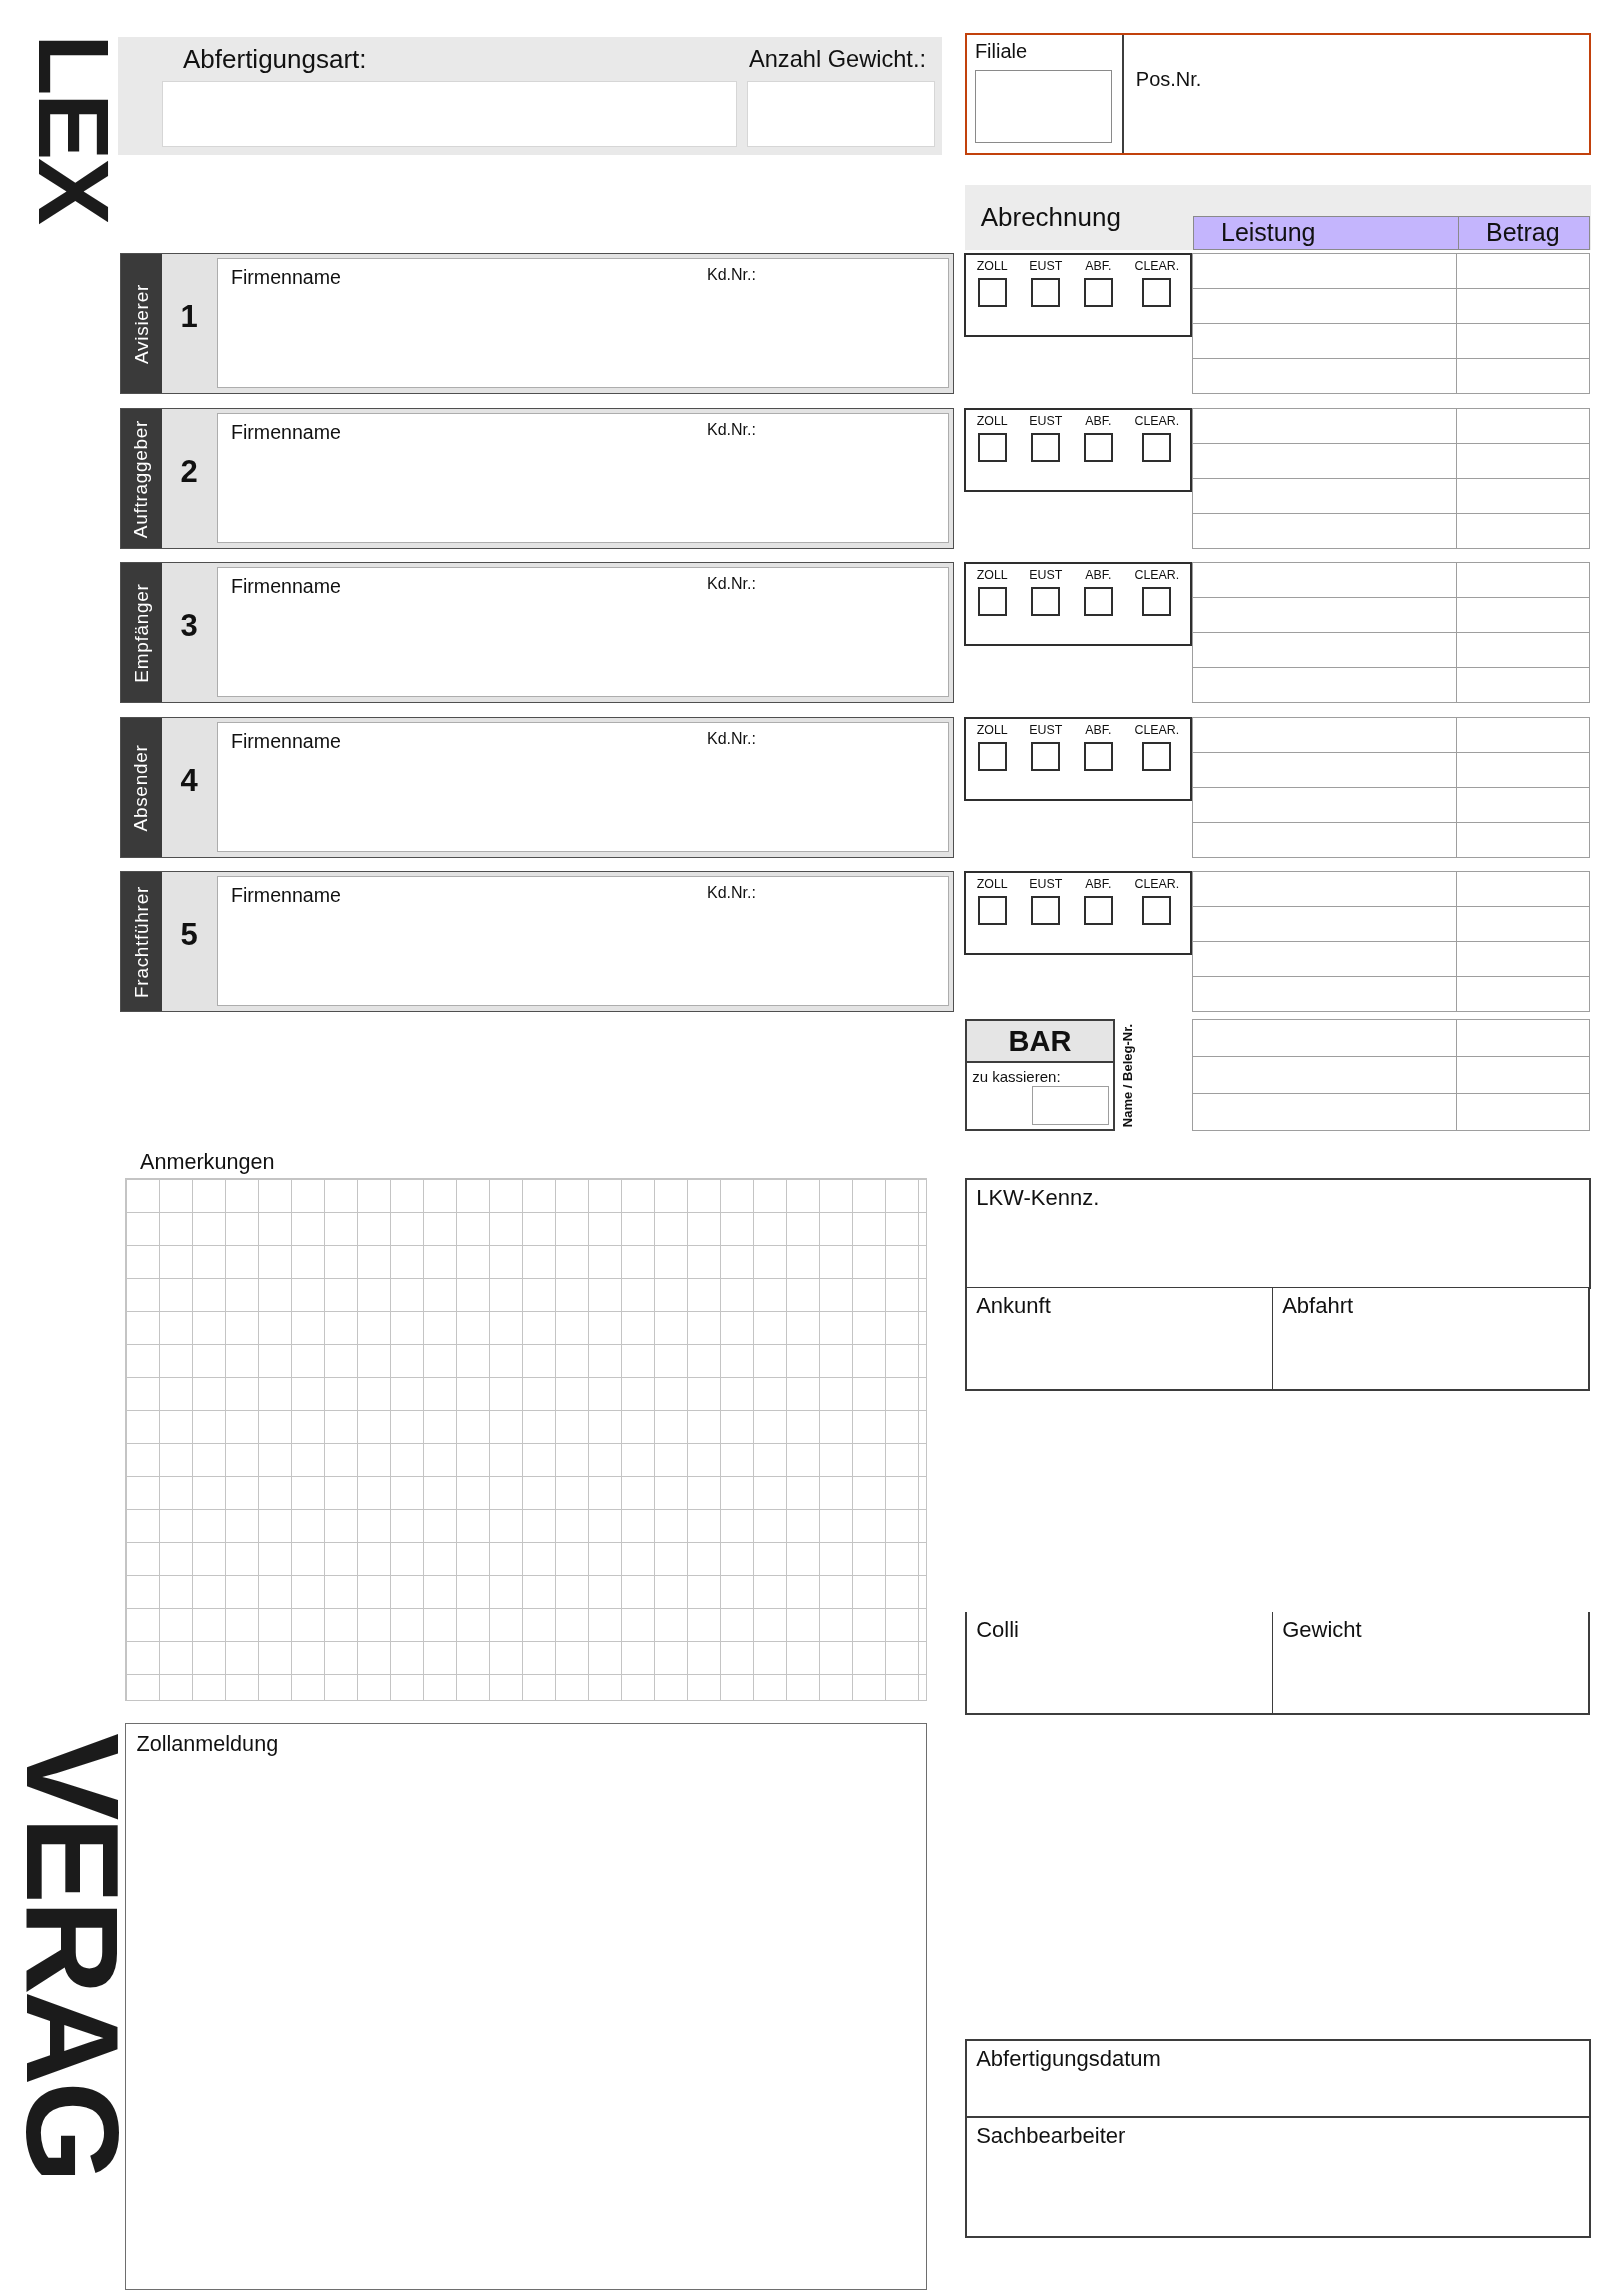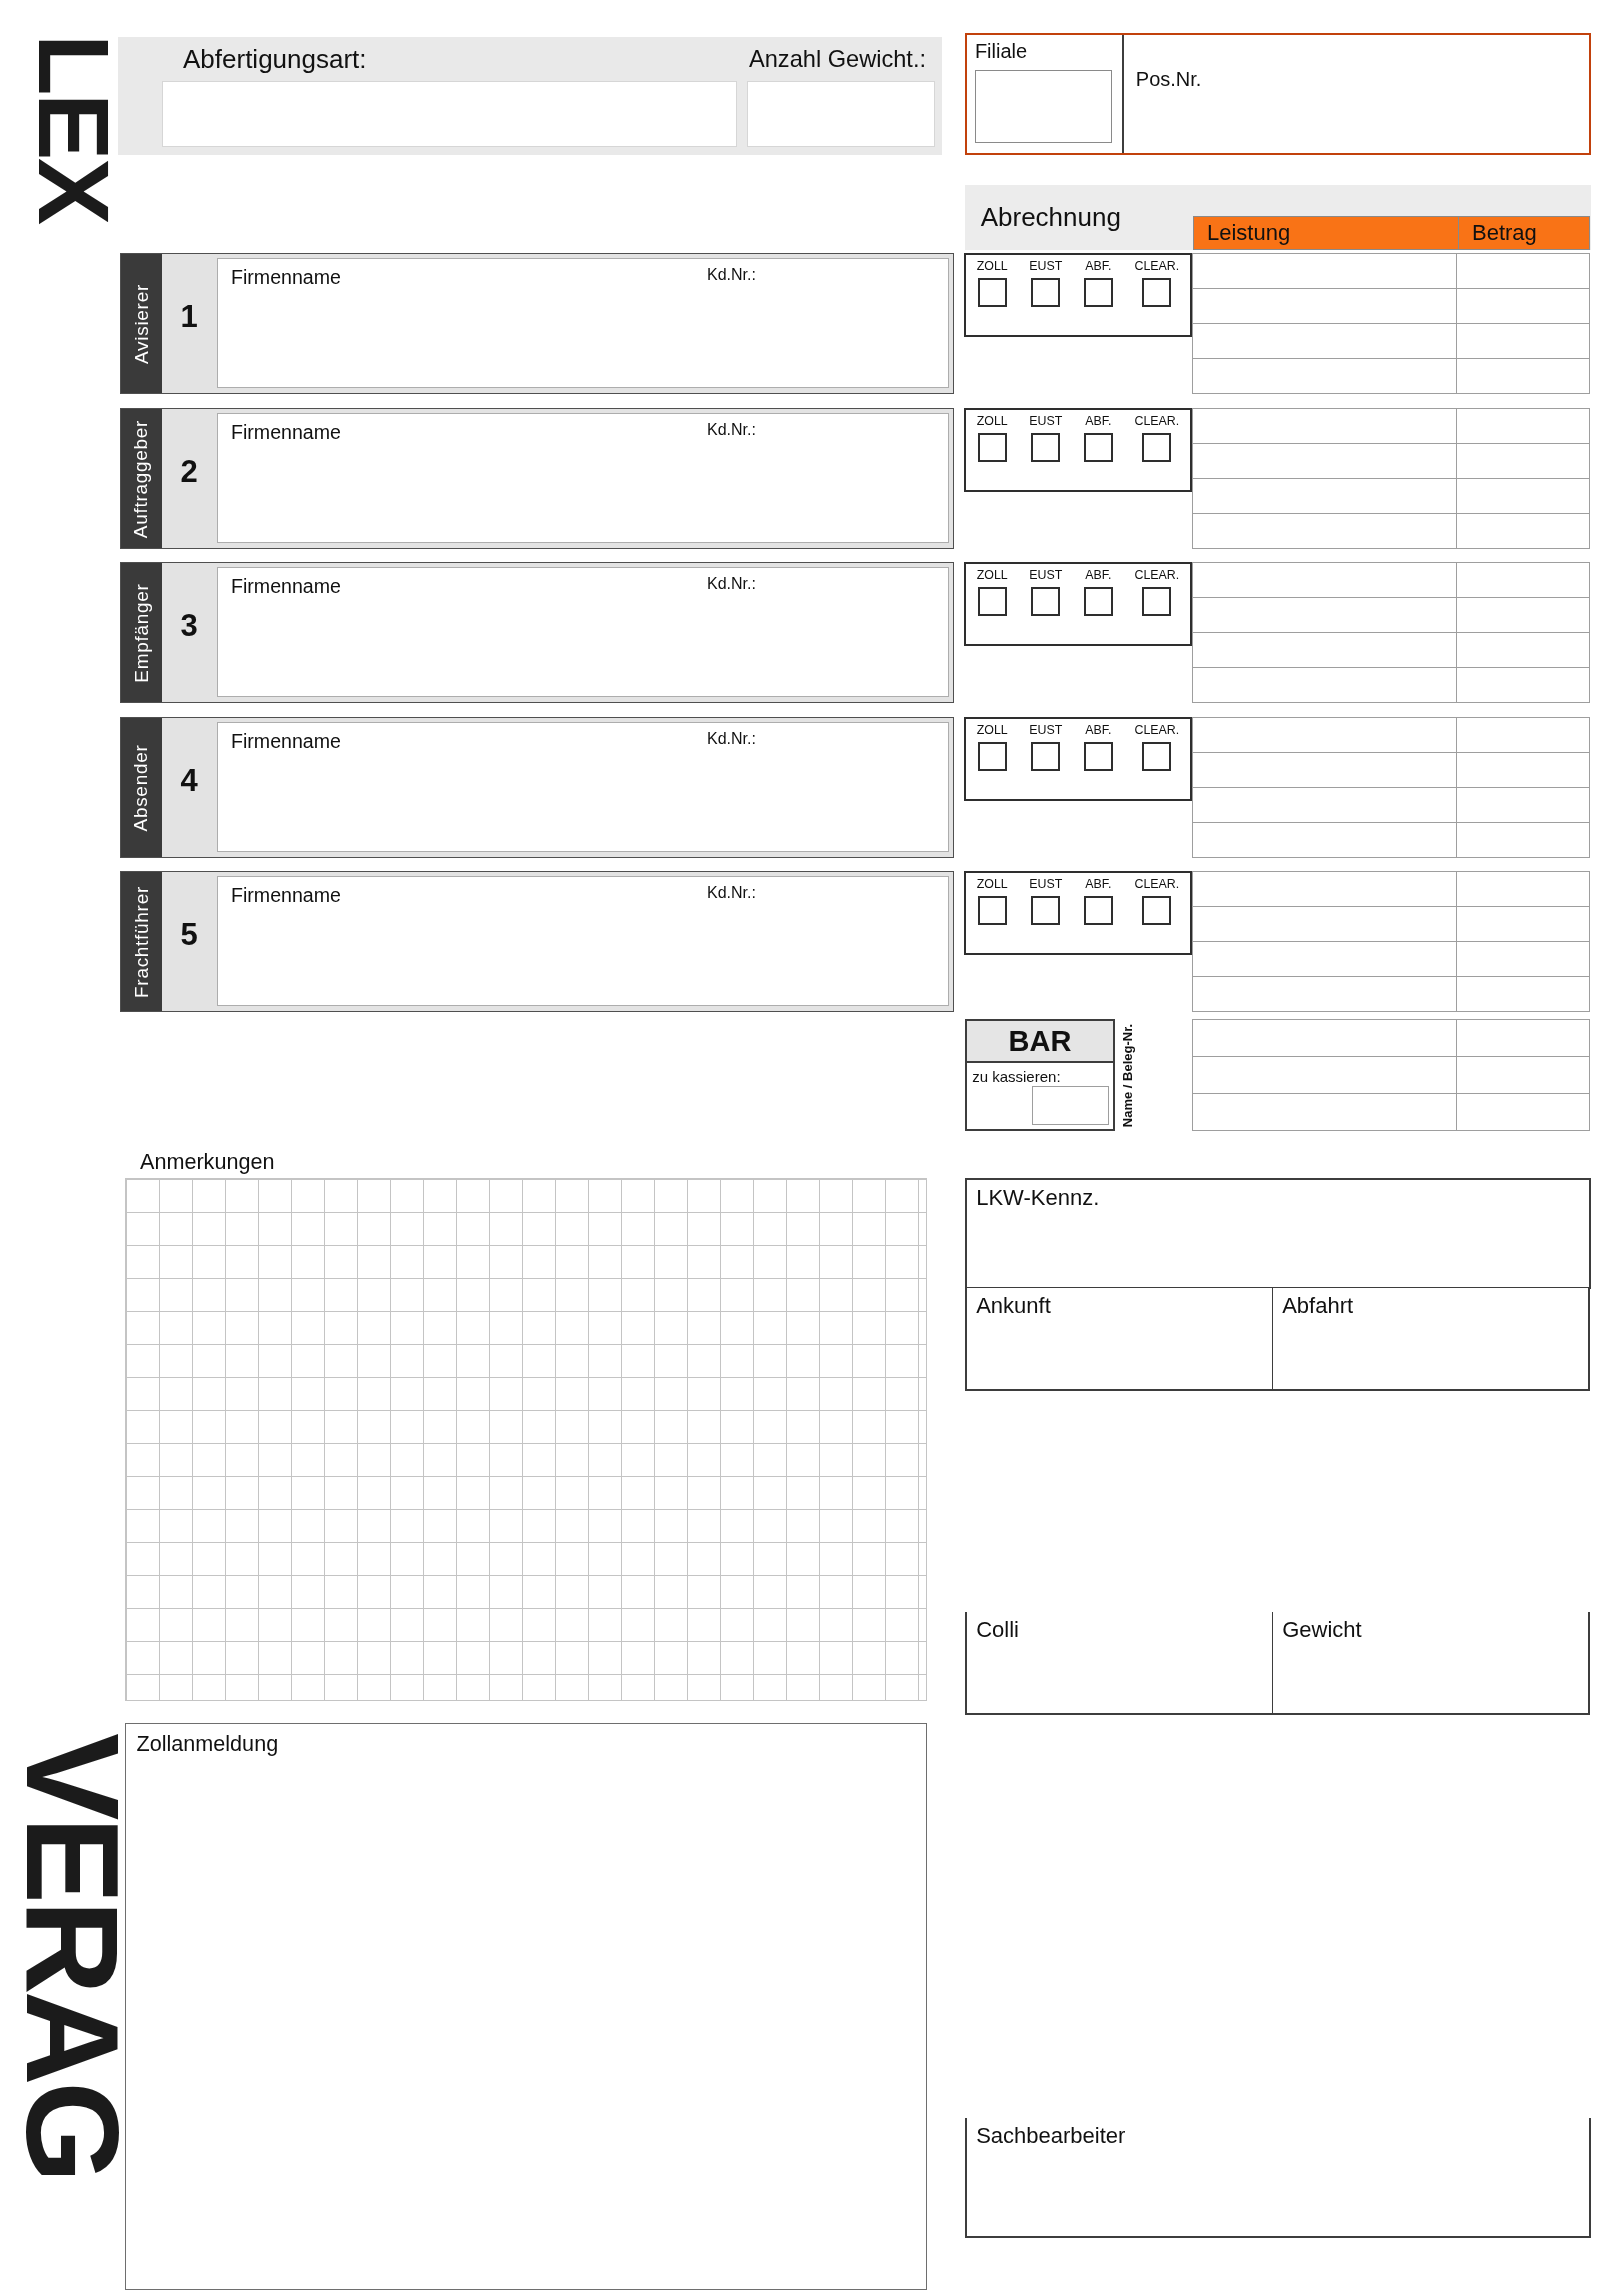--- a/index.html
+++ b/index.html
@@ -48,21 +48,21 @@
   .filiale-input { position: absolute; left: 7.9px; top: 35px; width: 137px; height: 73px; background: #fff; border: 1.3px solid #8a8a8a; }
   .posnr-cell { flex: 1; position: relative; margin-top: 28px; }
   .posnr-label { position: absolute; left: 11.8px; top: 5.2px; font-size: 20px; }
 
   
   .abrechnung-band {
     position: absolute; left: 965px; top: 185px; width: 626px; height: 65px;
     background: #ececec;
   }
   .abrechnung-title { position: absolute; left: 15.7px; top: 17px; font-size: 26px; }
-  .colhead { position: absolute; bottom: 0; height: 34px; background: #f97316; border: 1.3px solid #8a8a8a; font-size: 22px; line-height: 31px; padding-left: 13px; }
+  .colhead { position: absolute; bottom: 0; height: 34px; background: #c4b5fd; border: 1.3px solid #8a8a8a; font-size: 25px; line-height: 31px; padding-left: 27px; }
   .colhead-leistung { left: 228px; width: 266px; }
   .colhead-betrag { left: 493px; width: 132px; }
 
   
   .party-block { position: absolute; left: 120px; width: 1470px; height: 141px; }
   .party-left { position: absolute; left: 0; top: 0; width: 834px; height: 141px; border: 1.3px solid #4f4f4f; display: flex; background: #e3e3e3; }
   .party-tab { width: 41px; background: #3a3a3a; display: flex; align-items: center; justify-content: center; }
   .party-tab-text { transform: rotate(-90deg); white-space: nowrap; color: #fff; font-size: 19px; letter-spacing: 0.7px; }
   .party-number { position: absolute; left: 41px; top: 46px; width: 56px; text-align: center; font-size: 31px; font-weight: bold; }
   .party-field { position: absolute; left: 97px; top: 5.2px; width: 732px; height: 130px; background: #fff; border: 1.3px solid #adadad; }
@@ -437,18 +437,21 @@
     <span class="box-label">Abfahrt</span>
   </div>
 
   <div class="rbox colli-box">
     <span class="box-label">Colli</span>
   </div>
   <div class="rbox gewicht-box">
     <span class="box-label">Gewicht</span>
   </div>
 
+  <div class="rbox abfdatum-box">
+    <span class="box-label">Abfertigungsdatum</span>
+  </div>
   <div class="rbox sachbearb-box">
     <span class="box-label">Sachbearbeiter</span>
   </div>
 
 </div>
 
 
 </body></html>

